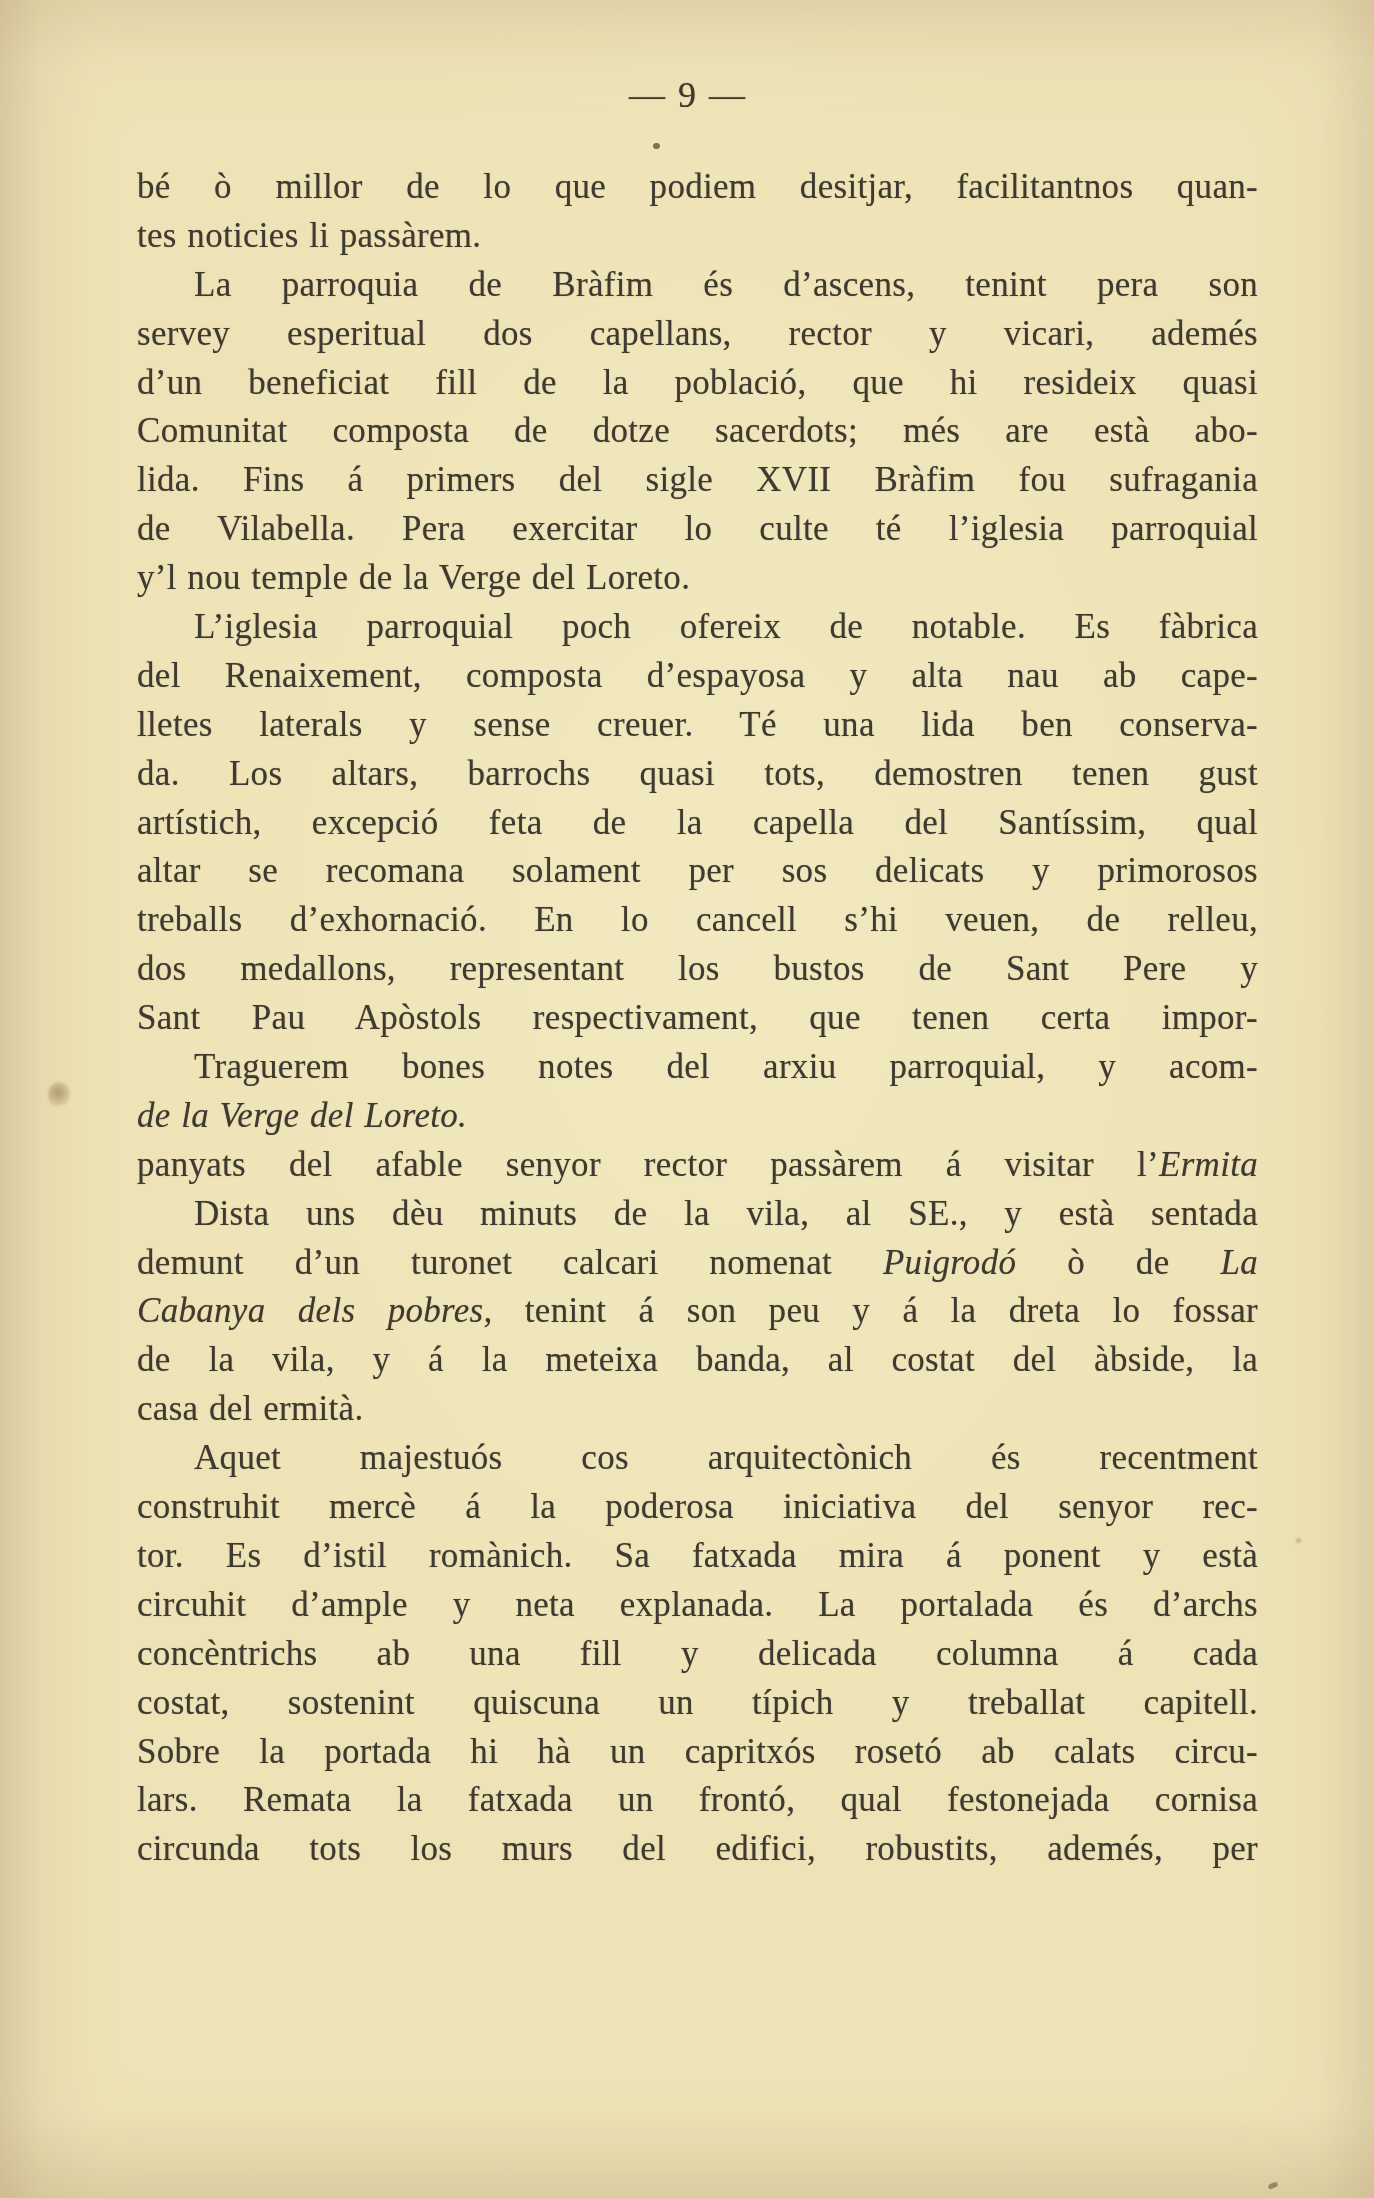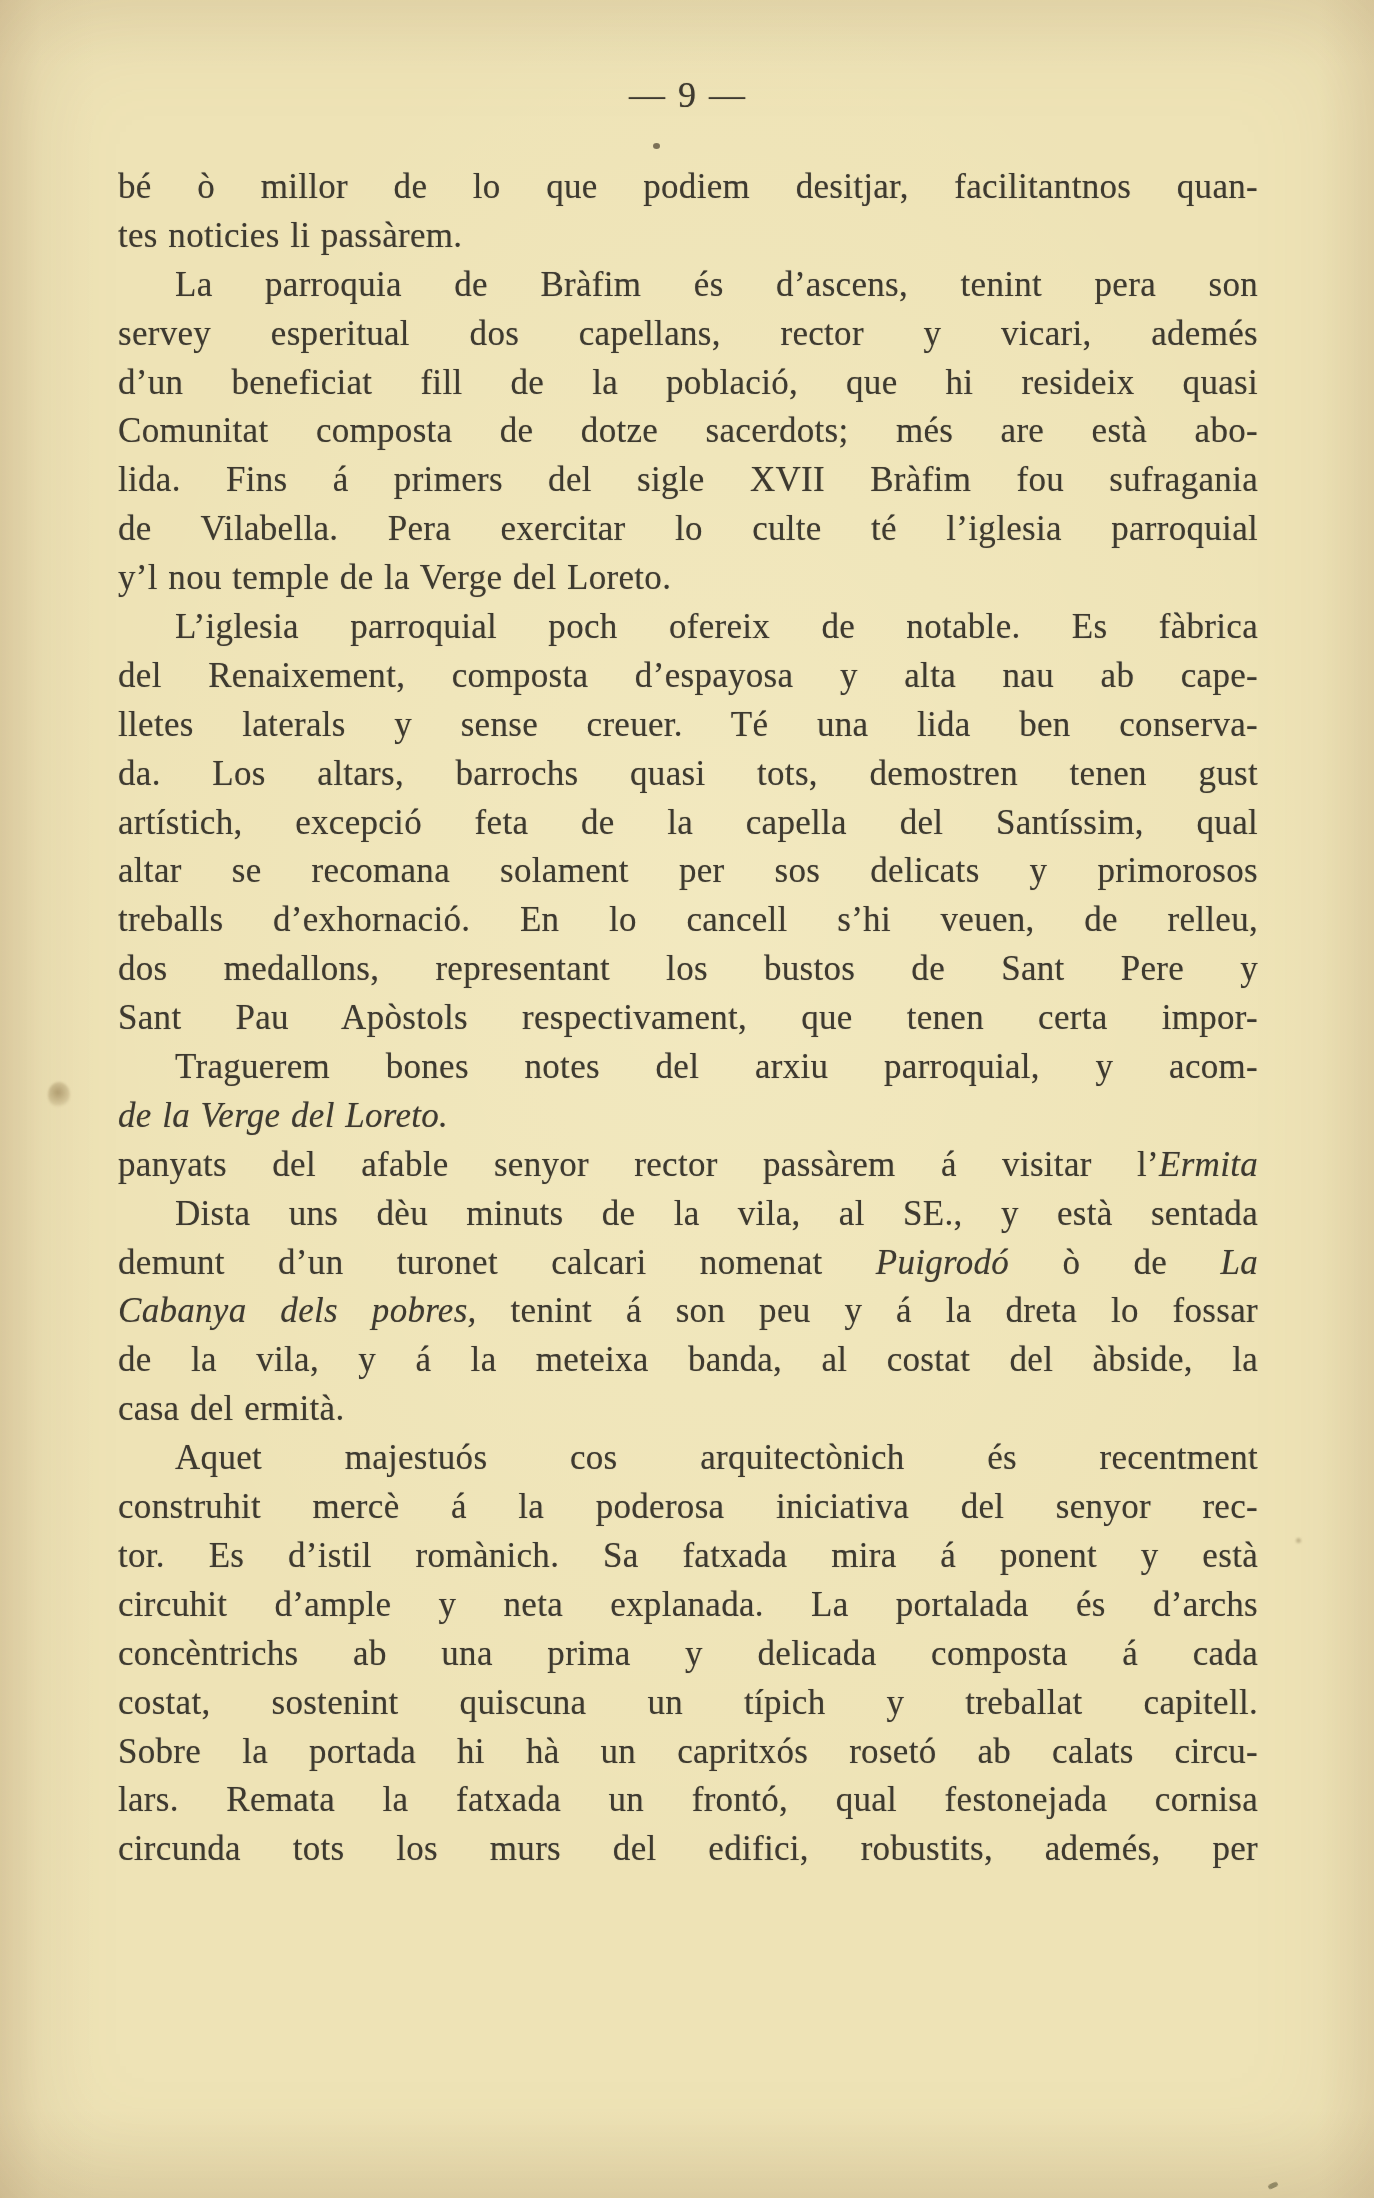--- a/index.html
+++ b/index.html
@@ -24,21 +24,21 @@
     line-height:50px;text-align:center;font-size:36px;
     letter-spacing:2px;color:var(--ink,#3e3a30);
     text-shadow:0 0 1px rgba(62,58,48,.55);
   }
   .text-block{
     position:absolute;left:118px;top:163px;width:1140px;
     font-size:35px;color:var(--ink,#3e3a30);
     text-shadow:0 0 1px rgba(62,58,48,.45);
     word-spacing:1.5px;letter-spacing:.3px;
   }
-  .line{height:48.9px;line-height:48.9px;overflow:hidden;white-space:normal;}
+  .line{height:48.9px;line-height:48.9px;overflow:hidden;white-space:normal;margin-left:19px;}
   .line.j{text-align:justify;}
   .line.j::after{content:"";display:inline-block;width:100%;}
   .line.ind{text-indent:57px;}
   .it{font-style:italic;}
   .blemish{position:absolute;border-radius:50%;pointer-events:none;}
   .speck-under-header{
     left:653px;top:143px;width:7px;height:6px;
     background:rgba(85,75,55,.75);filter:blur(.5px);
   }
   .stain-left{
@@ -90,19 +90,19 @@
       <div class="line j"><span>panyats del afable senyor rector passàrem á visitar l’</span><span class="it">Ermita</span></div>
       <div class="line j ind"><span>Dista uns dèu minuts de la vila, al SE., y està sentada</span></div>
       <div class="line j"><span>demunt d’un turonet calcari nomenat </span><span class="it">Puigrodó</span><span> ò de </span><span class="it">La</span></div>
       <div class="line j"><span class="it">Cabanya dels pobres,</span><span> tenint á son peu y á la dreta lo fossar</span></div>
       <div class="line j"><span>de la vila, y á la meteixa banda, al costat del àbside, la</span></div>
       <div class="line"><span>casa del ermità.</span></div>
       <div class="line j ind"><span>Aquet majestuós cos arquitectònich és recentment</span></div>
       <div class="line j"><span>construhit mercè á la poderosa iniciativa del senyor rec-</span></div>
       <div class="line j"><span>tor. Es d’istil romànich. Sa fatxada mira á ponent y està</span></div>
       <div class="line j"><span>circuhit d’ample y neta explanada. La portalada és d’archs</span></div>
-      <div class="line j"><span>concèntrichs ab una prima y delicada composta á cada</span></div>
+      <div class="line j"><span>concèntrichs ab una fill y delicada columna á cada</span></div>
       <div class="line j"><span>costat, sostenint quiscuna un típich y treballat capitell.</span></div>
       <div class="line j"><span>Sobre la portada hi hà un capritxós rosetó ab calats circu-</span></div>
       <div class="line j"><span>lars. Remata la fatxada un frontó, qual festonejada cornisa</span></div>
       <div class="line j"><span>circunda tots los murs del edifici, robustits, ademés, per</span></div>
     </div>
 </div>
 
 </body></html>

